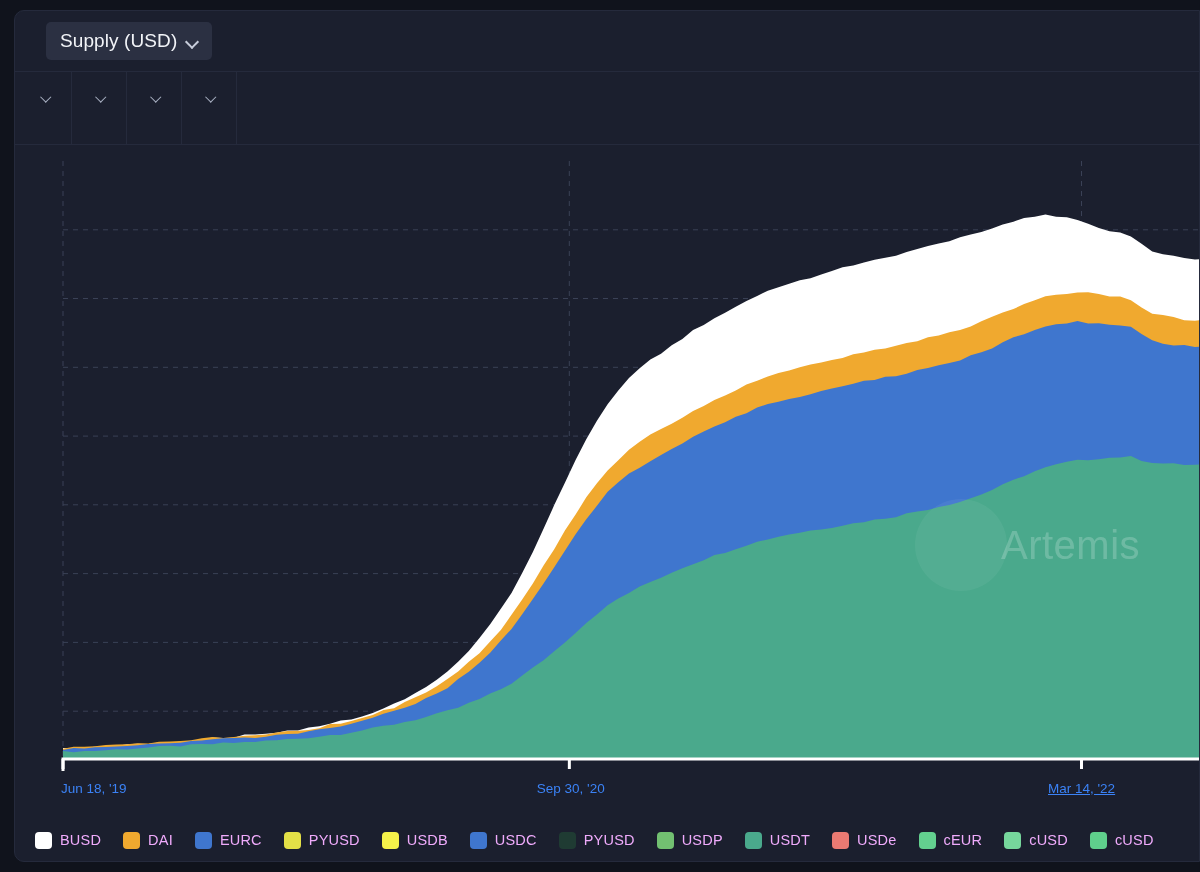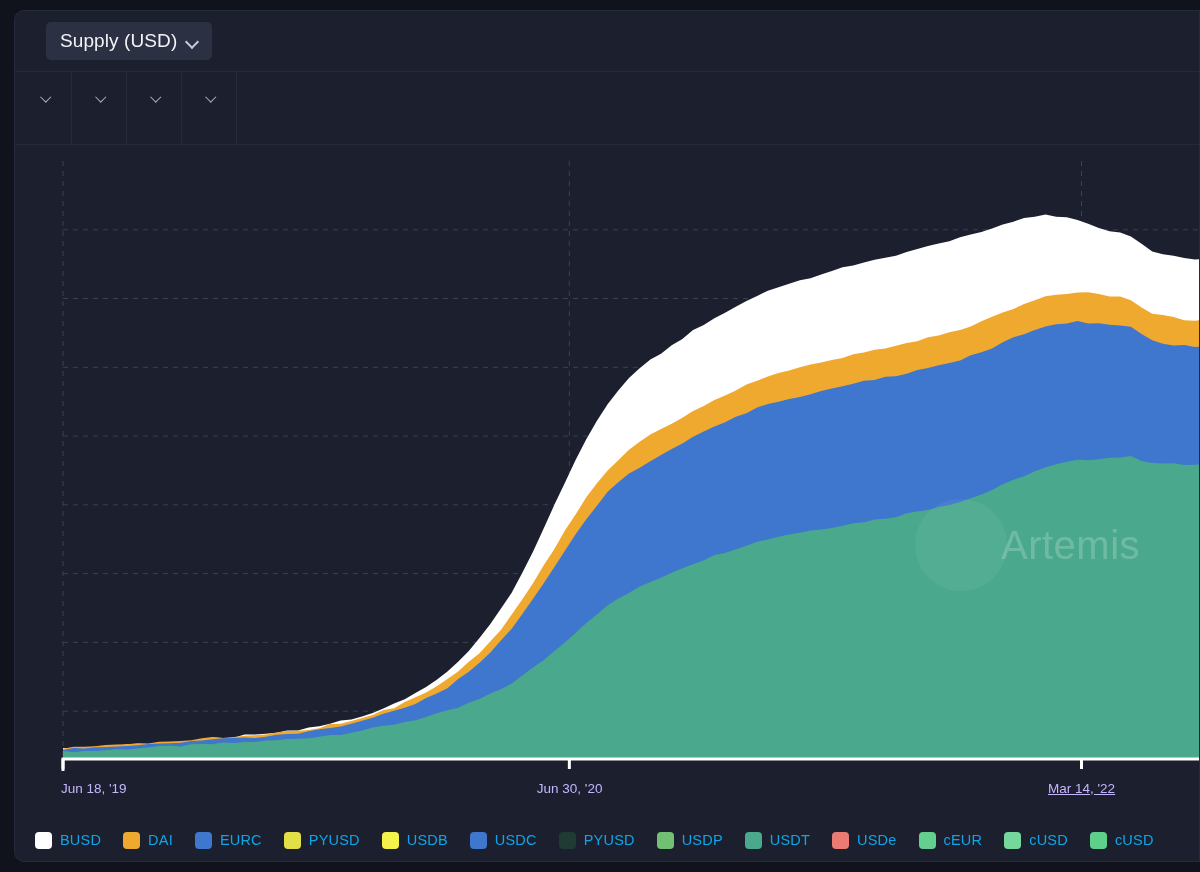--- a/index.html
+++ b/index.html
@@ -117,21 +117,21 @@
   
   .plot-wrap {
     position: absolute;
     left: 0; top: 134px;
     width: 1186px; height: 668px; margin-left: 26px;
   }
   #plot-svg { display: block; }
 
   .xtick-label {
     position: absolute;
-    color: #c4b5fd;
+    color: #3b82f6;
     font-size: 13.5px;
     white-space: nowrap;
   }
 
   
   .legend {
     position: absolute;
     left: 0; top: 806px;
     width: 1186px; height: 46px;
     display: flex;
@@ -146,21 +146,21 @@
     margin-right: 22px;
     cursor: pointer;
     white-space: nowrap;
   }
   .legend-swatch {
     width: 17px; height: 17px;
     border-radius: 4px;
     flex: 0 0 auto;
   }
   .legend-label {
-    color: #0ea5e9;
+    color: #f0abfc;
     font-size: 14.5px;
     letter-spacing: .2px;
   }
 
   .wm-text { fill: #ffffff; opacity: .20; font-size: 40px; font-family: "Liberation Sans", sans-serif; letter-spacing: .5px;}
   .wm-circle { fill: #ffffff; opacity: .055; }
 </style>
 </head>
 <body>
 
@@ -225,21 +225,21 @@
           <g>
             <circle cx="920" cy="400" r="46" class="wm-circle"></circle>
             <text x="960" y="414" class="wm-text">Artemis</text>
           </g>
           <path d="M 22 626 L 22 614 L 1186 614" stroke="#ffffff" stroke-width="3" fill="none"></path>
           <line x1="22" x2="22" y1="614" y2="624" stroke="#ffffff" stroke-width="3"></line>
           <line x1="528.3399999999999" x2="528.3399999999999" y1="614" y2="624" stroke="#ffffff" stroke-width="3"></line>
           <line x1="1040.5" x2="1040.5" y1="614" y2="624" stroke="#ffffff" stroke-width="3"></line>
         </svg>
     <div class="xtick-label" style="top: 636px; left: 20px;">Jun 18, '19</div>
-        <div class="xtick-label" style="top: 636px; left: 495.84px;">Jun 30, '20</div>
+        <div class="xtick-label" style="top: 636px; left: 495.84px;">Sep 30, '20</div>
         <div class="xtick-label" style="top: 636px; left: 1007px; text-decoration: underline;">Mar 14, '22</div>
       </div>
 
     <div class="legend" id="legend">
         <div class="legend-item">
           <span class="legend-swatch" style="background: rgb(255, 255, 255);"></span>
           <span class="legend-label">BUSD</span>
         </div>
         <div class="legend-item">
           <span class="legend-swatch" style="background: rgb(240, 169, 47);"></span>

